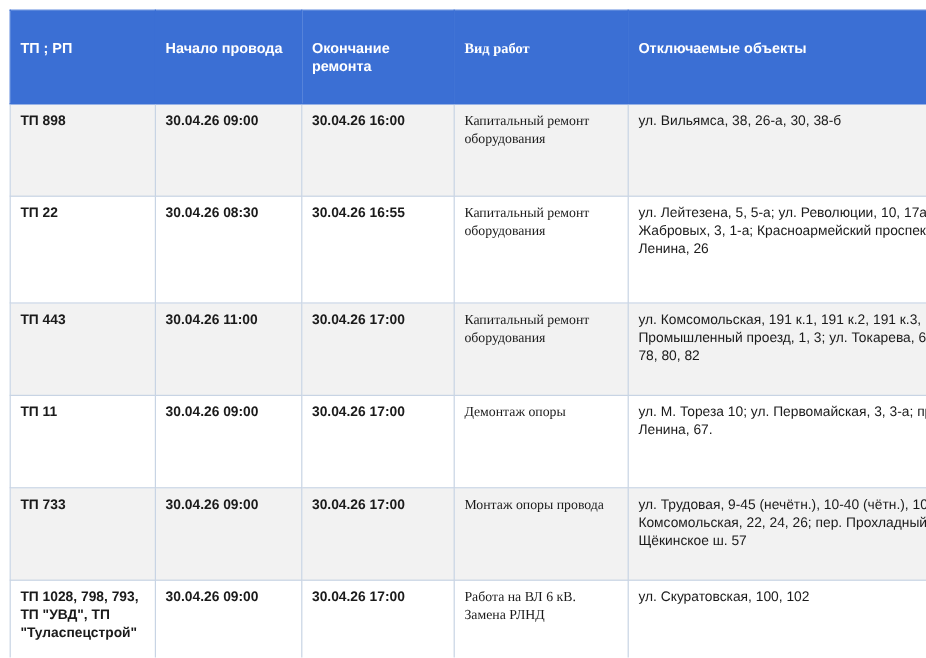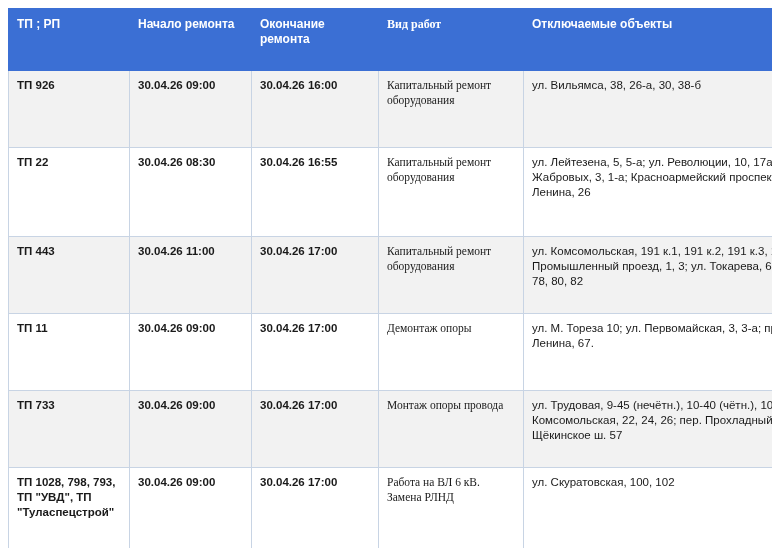--- a/index.html
+++ b/index.html
@@ -37,21 +37,21 @@
   }
   table.outage-table thead th {
     background: #3b6fd4;
     color: #ffffff;
     font-weight: bold;
     font-size: 12px;
     line-height: 15px;
     text-align: left;
     height: 46px;
     border: 1px solid #3b6fd4;
-    padding-top: 8px;
+    padding-top: 24px;
   }
   tbody tr.row-odd td {
     background: #f2f2f2;
   }
   tbody tr.row-even td {
     background: #ffffff;
   }
   td.col-name, th.col-name { width: 104px; }
   td.col-start, th.col-start { width: 105px; }
   td.col-end, th.col-end { width: 110px; }
@@ -67,29 +67,29 @@
   .r6 td { height: 90px; }
 </style>
 </head>
 <body>
 
 <div class="sheet">
   <table class="outage-table">
     <thead>
       <tr>
         <th class="col-name">ТП ; РП</th>
-        <th class="col-start">Начало ремонта</th>
+        <th class="col-start">Начало провода</th>
         <th class="col-end">Окончание ремонта</th>
         <th class="col-work">Вид работ</th>
         <th class="col-objects">Отключаемые объекты</th>
       </tr>
     </thead>
     <tbody>
       <tr class="row-odd r1">
-        <td class="col-name">ТП 926</td>
+        <td class="col-name">ТП 898</td>
         <td class="col-start">30.04.26 09:00</td>
         <td class="col-end">30.04.26 16:00</td>
         <td class="col-work">Капитальный ремонт оборудования</td>
         <td class="col-objects">ул. Вильямса, 38, 26-а, 30, 38-б</td>
       </tr>
       <tr class="row-even r2">
         <td class="col-name">ТП 22</td>
         <td class="col-start">30.04.26 08:30</td>
         <td class="col-end">30.04.26 16:55</td>
         <td class="col-work">Капитальный ремонт оборудования</td>

